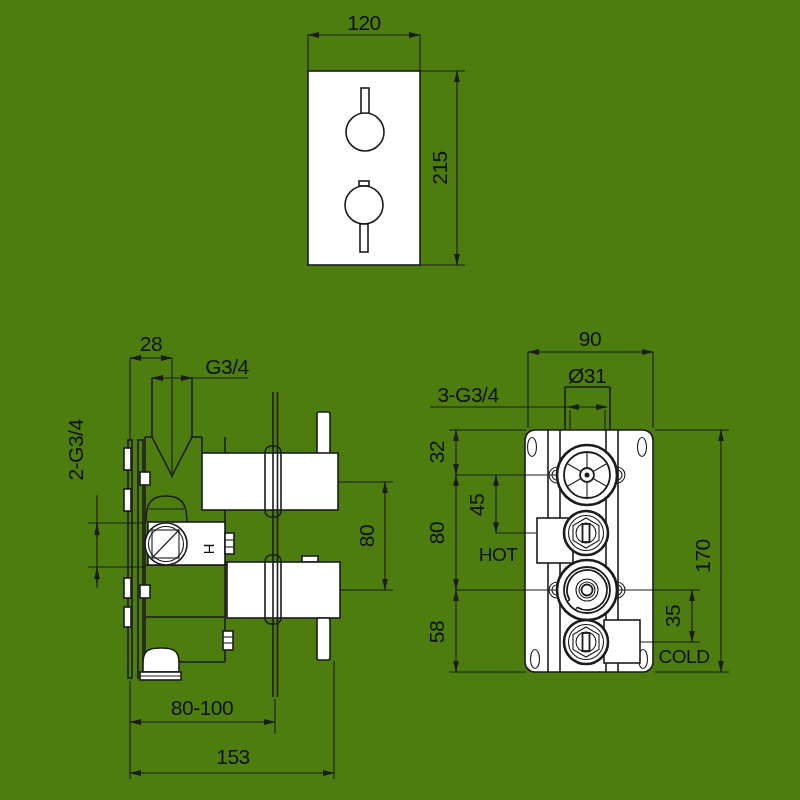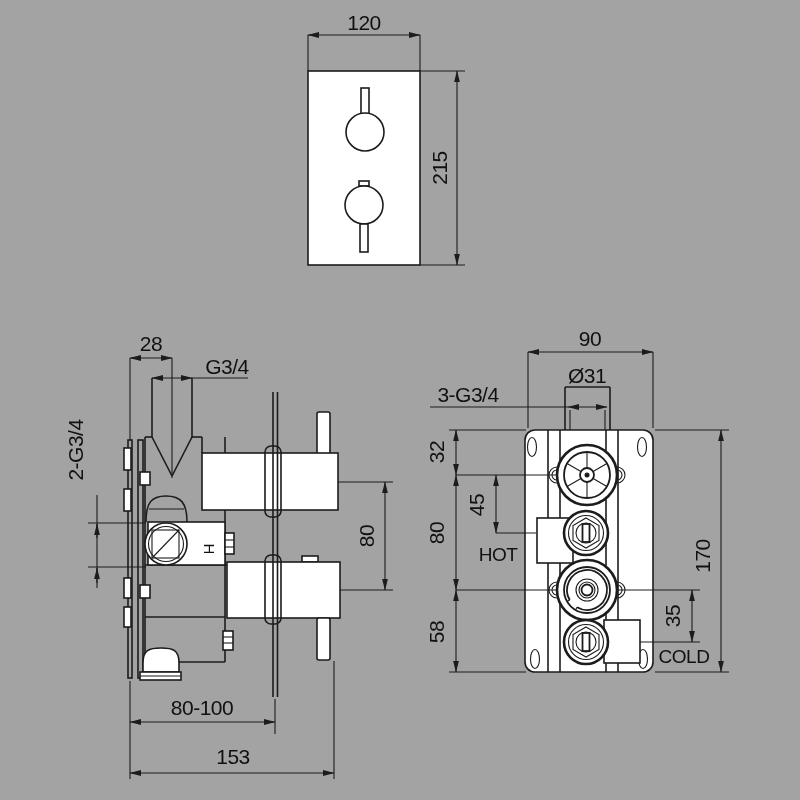--- a/index.html
+++ b/index.html
@@ -1,16 +1,16 @@
 <!DOCTYPE html>
 <html><head>
 <meta charset="utf-8">
 <style>
   html,body{margin:0;padding:0;background:#ffffff;}
-  .stage{width:800px;height:800px;position:relative;background:#a3a3a3;font-family:"Liberation Sans",sans-serif;}
+  .stage{width:800px;height:800px;position:relative;background:#4d7c0f;font-family:"Liberation Sans",sans-serif;}
   svg{display:block;}
   .obj{fill:#fff;stroke:#1c1c1c;stroke-width:1.6;}
   .objn{fill:none;stroke:#1c1c1c;stroke-width:1.6;}
   .thin{fill:none;stroke:#1c1c1c;stroke-width:1.1;}
   .thk{fill:#fff;stroke:#1c1c1c;stroke-width:2.6;}
   .mid{fill:none;stroke:#1c1c1c;stroke-width:1.8;}
   .dim line,.dim path{stroke:#1c1c1c;stroke-width:1.1;fill:none;}
   .dimtxt{font-family:"Liberation Sans",sans-serif;font-size:21px;fill:#111;letter-spacing:-0.5px;}
   .dimtxt2{font-family:"Liberation Sans",sans-serif;font-size:19px;fill:#111;letter-spacing:-0.5px;}
   .marktxt{font-family:"Liberation Sans",sans-serif;font-size:15px;fill:#111;}

